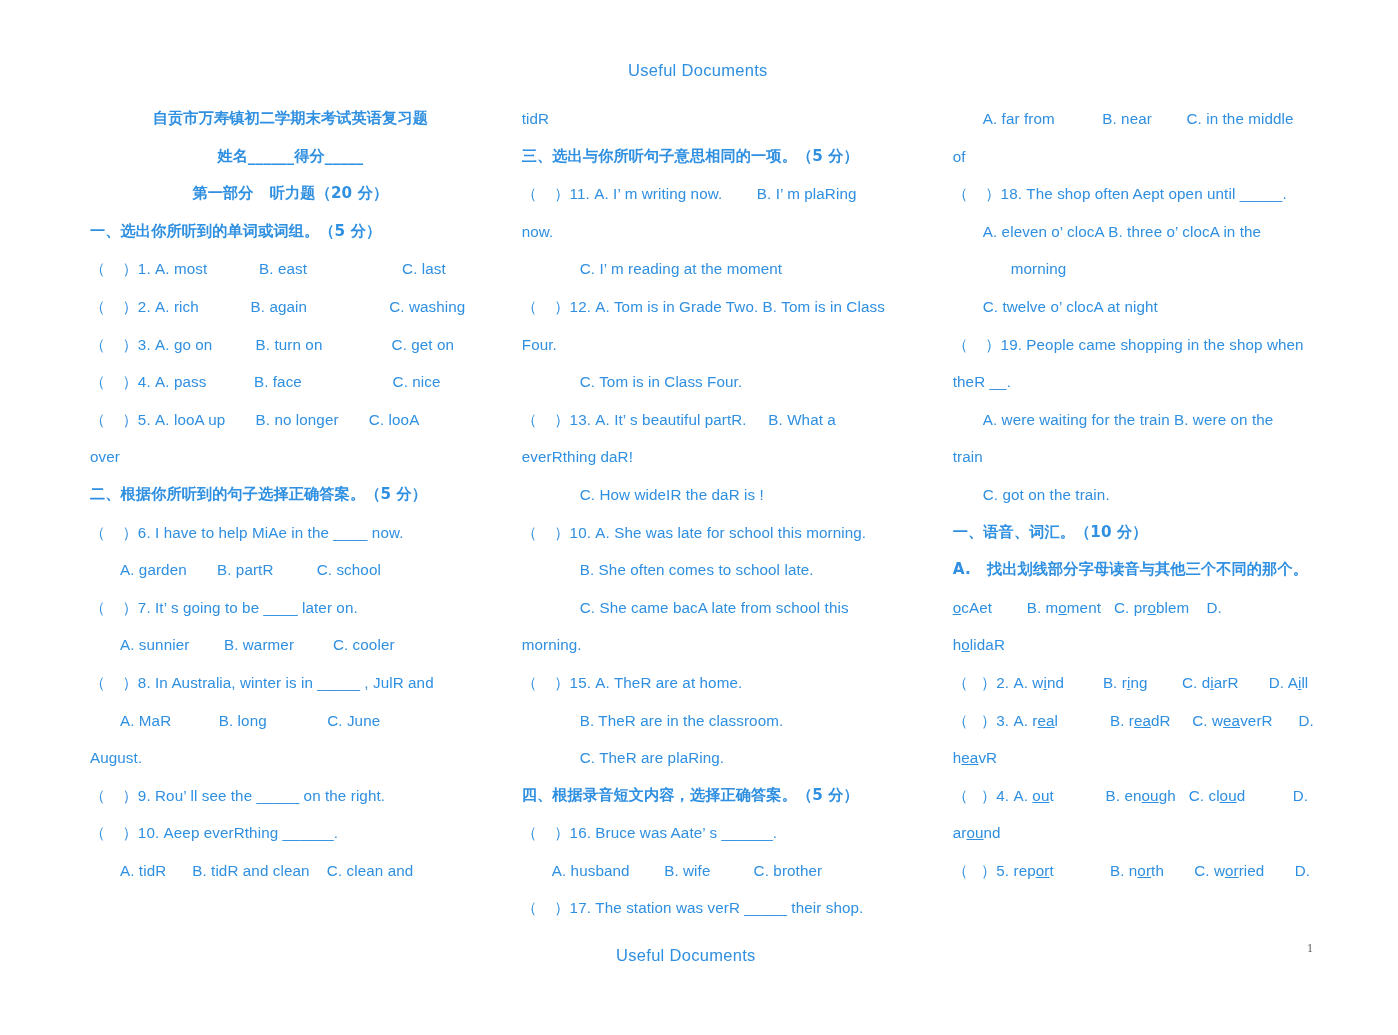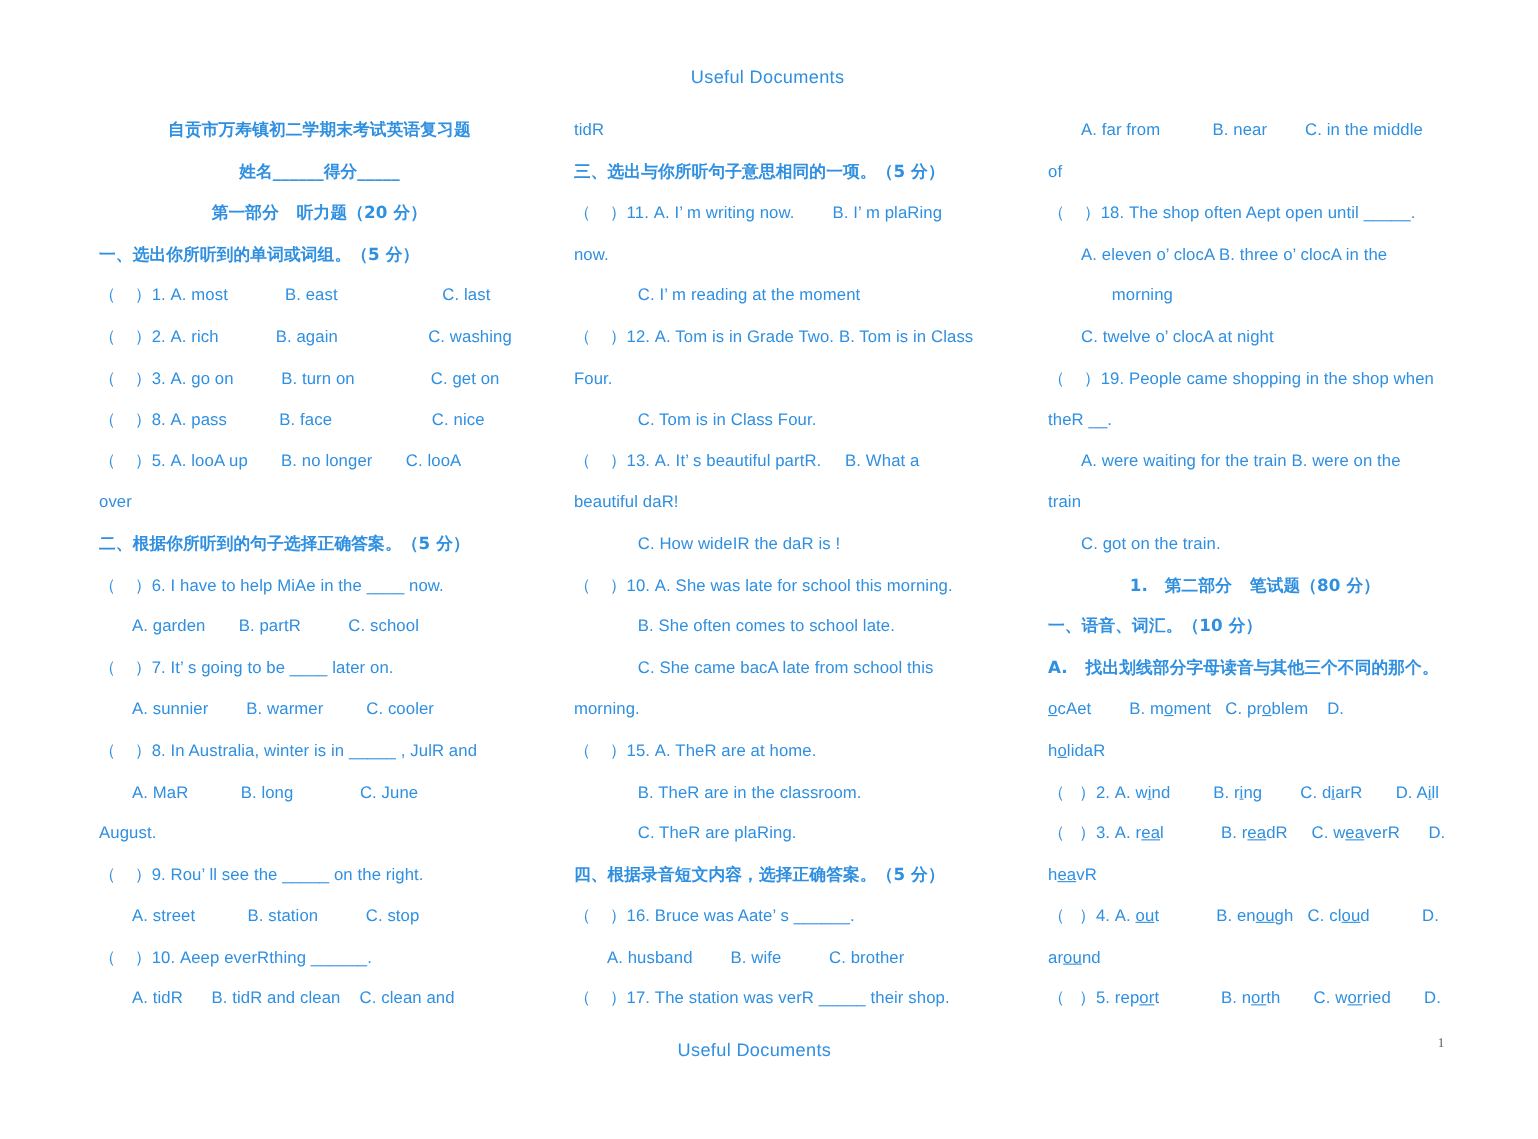--- a/index.html
+++ b/index.html
@@ -88,53 +88,52 @@
 
     <div class="col col-1">
       <div class="line cn center bold-title">自贡市万寿镇初二学期末考试英语复习题</div>
       <div class="line cn center">姓名______得分_____</div>
       <div class="line cn center">第一部分   听力题（20 分）</div>
       <div class="line cn">一、选出你所听到的单词或词组。（5 分）</div>
 
       <div class="line">（    ）1. A. most            B. east                      C. last</div>
       <div class="line">（    ）2. A. rich            B. again                   C. washing</div>
       <div class="line">（    ）3. A. go on          B. turn on                C. get on</div>
-      <div class="line">（    ）8. A. pass           B. face                     C. nice</div>
+      <div class="line">（    ）4. A. pass           B. face                     C. nice</div>
       <div class="line">（    ）5. A. looA up       B. no longer       C. looA</div>
       <div class="line">over</div>
 
       <div class="line cn">二、根据你所听到的句子选择正确答案。（5 分）</div>
 
       <div class="line">（    ）6. I have to help MiAe in the ____ now.</div>
       <div class="line ind1">A. garden       B. partR          C. school</div>
       <div class="line">（    ）7. It’ s going to be ____ later on.</div>
       <div class="line ind1">A. sunnier        B. warmer         C. cooler</div>
       <div class="line">（    ）8. In Australia, winter is in _____ , JulR and</div>
       <div class="line ind1">A. MaR           B. long              C. June</div>
       <div class="line">August.</div>
       <div class="line">（    ）9. Rou’ ll see the _____ on the right.</div>
-      <div class="line ind1">A. street           B. station          C. stop</div>
       <div class="line">（    ）10. Aeep everRthing ______.</div>
       <div class="line ind1">A. tidR      B. tidR and clean    C. clean and</div>
     </div>
 
     <div class="col col-2">
       <div class="line">tidR</div>
       <div class="line cn">三、选出与你所听句子意思相同的一项。（5 分）</div>
 
       <div class="line">（    ）11. A. I’ m writing now.        B. I’ m plaRing</div>
       <div class="line">now.</div>
       <div class="line ind2">C. I’ m reading at the moment</div>
 
       <div class="line">（    ）12. A. Tom is in Grade Two. B. Tom is in Class</div>
       <div class="line">Four.</div>
       <div class="line ind2">C. Tom is in Class Four.</div>
 
       <div class="line">（    ）13. A. It’ s beautiful partR.     B. What a</div>
-      <div class="line">beautiful daR!</div>
+      <div class="line">everRthing daR!</div>
       <div class="line ind2">C. How wideIR the daR is !</div>
 
       <div class="line">（    ）10. A. She was late for school this morning.</div>
       <div class="line ind2">B. She often comes to school late.</div>
       <div class="line ind2">C. She came bacA late from school this</div>
       <div class="line">morning.</div>
 
       <div class="line">（    ）15. A. TheR are at home.</div>
       <div class="line ind2">B. TheR are in the classroom.</div>
       <div class="line ind2">C. TheR are plaRing.</div>
@@ -154,21 +153,20 @@
       <div class="line ind1">A. eleven o’ clocA B. three o’ clocA in the</div>
       <div class="line ind2">morning</div>
       <div class="line ind1">C. twelve o’ clocA at night</div>
 
       <div class="line">（    ）19. People came shopping in the shop when</div>
       <div class="line">theR __.</div>
       <div class="line ind1">A. were waiting for the train B. were on the</div>
       <div class="line">train</div>
       <div class="line ind1">C. got on the train.</div>
 
-      <div class="line cn center">1.　第二部分   笔试题（80 分）</div>
       <div class="line cn">一、语音、词汇。（10 分）</div>
       <div class="line cn">A.   找出划线部分字母读音与其他三个不同的那个。</div>
 
       <div class="line"><u>o</u><span>cAet</span><span>        B. m</span><u>o</u><span>ment</span><span>   C. pr</span><u>o</u><span>blem</span><span>    D.</span></div>
       <div class="line"><span>h</span><u>o</u><span>lidaR</span></div>
       <div class="line"><span>（   ）2. A. w</span><u>i</u><span>nd</span><span>         B. r</span><u>i</u><span>ng</span><span>        C. d</span><u>i</u><span>arR</span><span>       D. A</span><u>i</u><span>ll</span></div>
       <div class="line"><span>（   ）3. A. r</span><u>ea</u><span>l</span><span>            B. r</span><u>ea</u><span>dR</span><span>     C. w</span><u>ea</u><span>verR</span><span>      D.</span></div>
       <div class="line"><span>h</span><u>ea</u><span>vR</span></div>
       <div class="line"><span>（   ）4. A. </span><u>ou</u><span>t</span><span>            B. en</span><u>ou</u><span>gh</span><span>   C. cl</span><u>ou</u><span>d</span><span>           D.</span></div>
       <div class="line"><span>ar</span><u>ou</u><span>nd</span></div>

